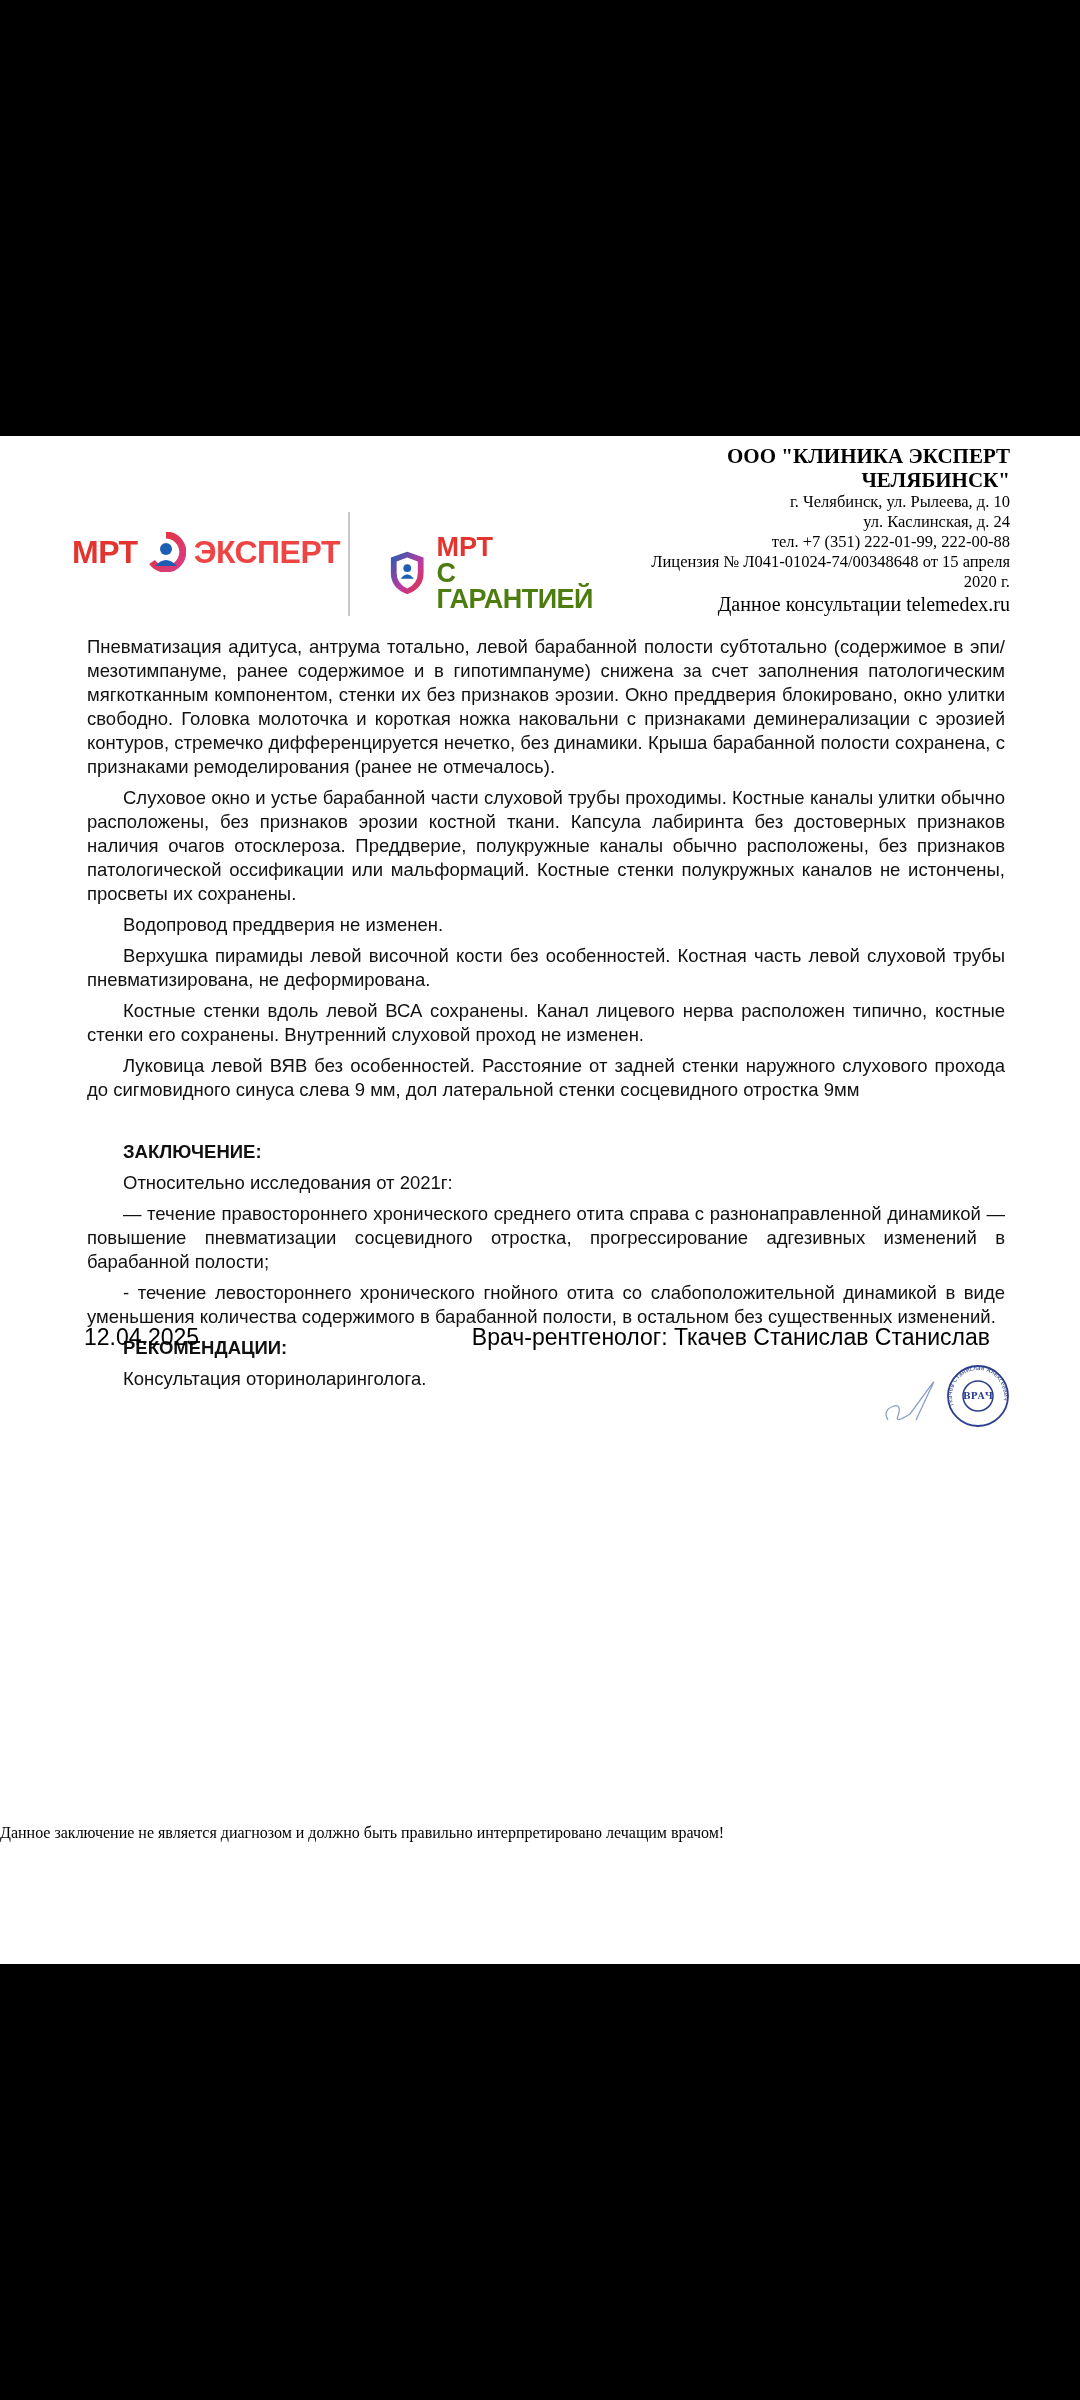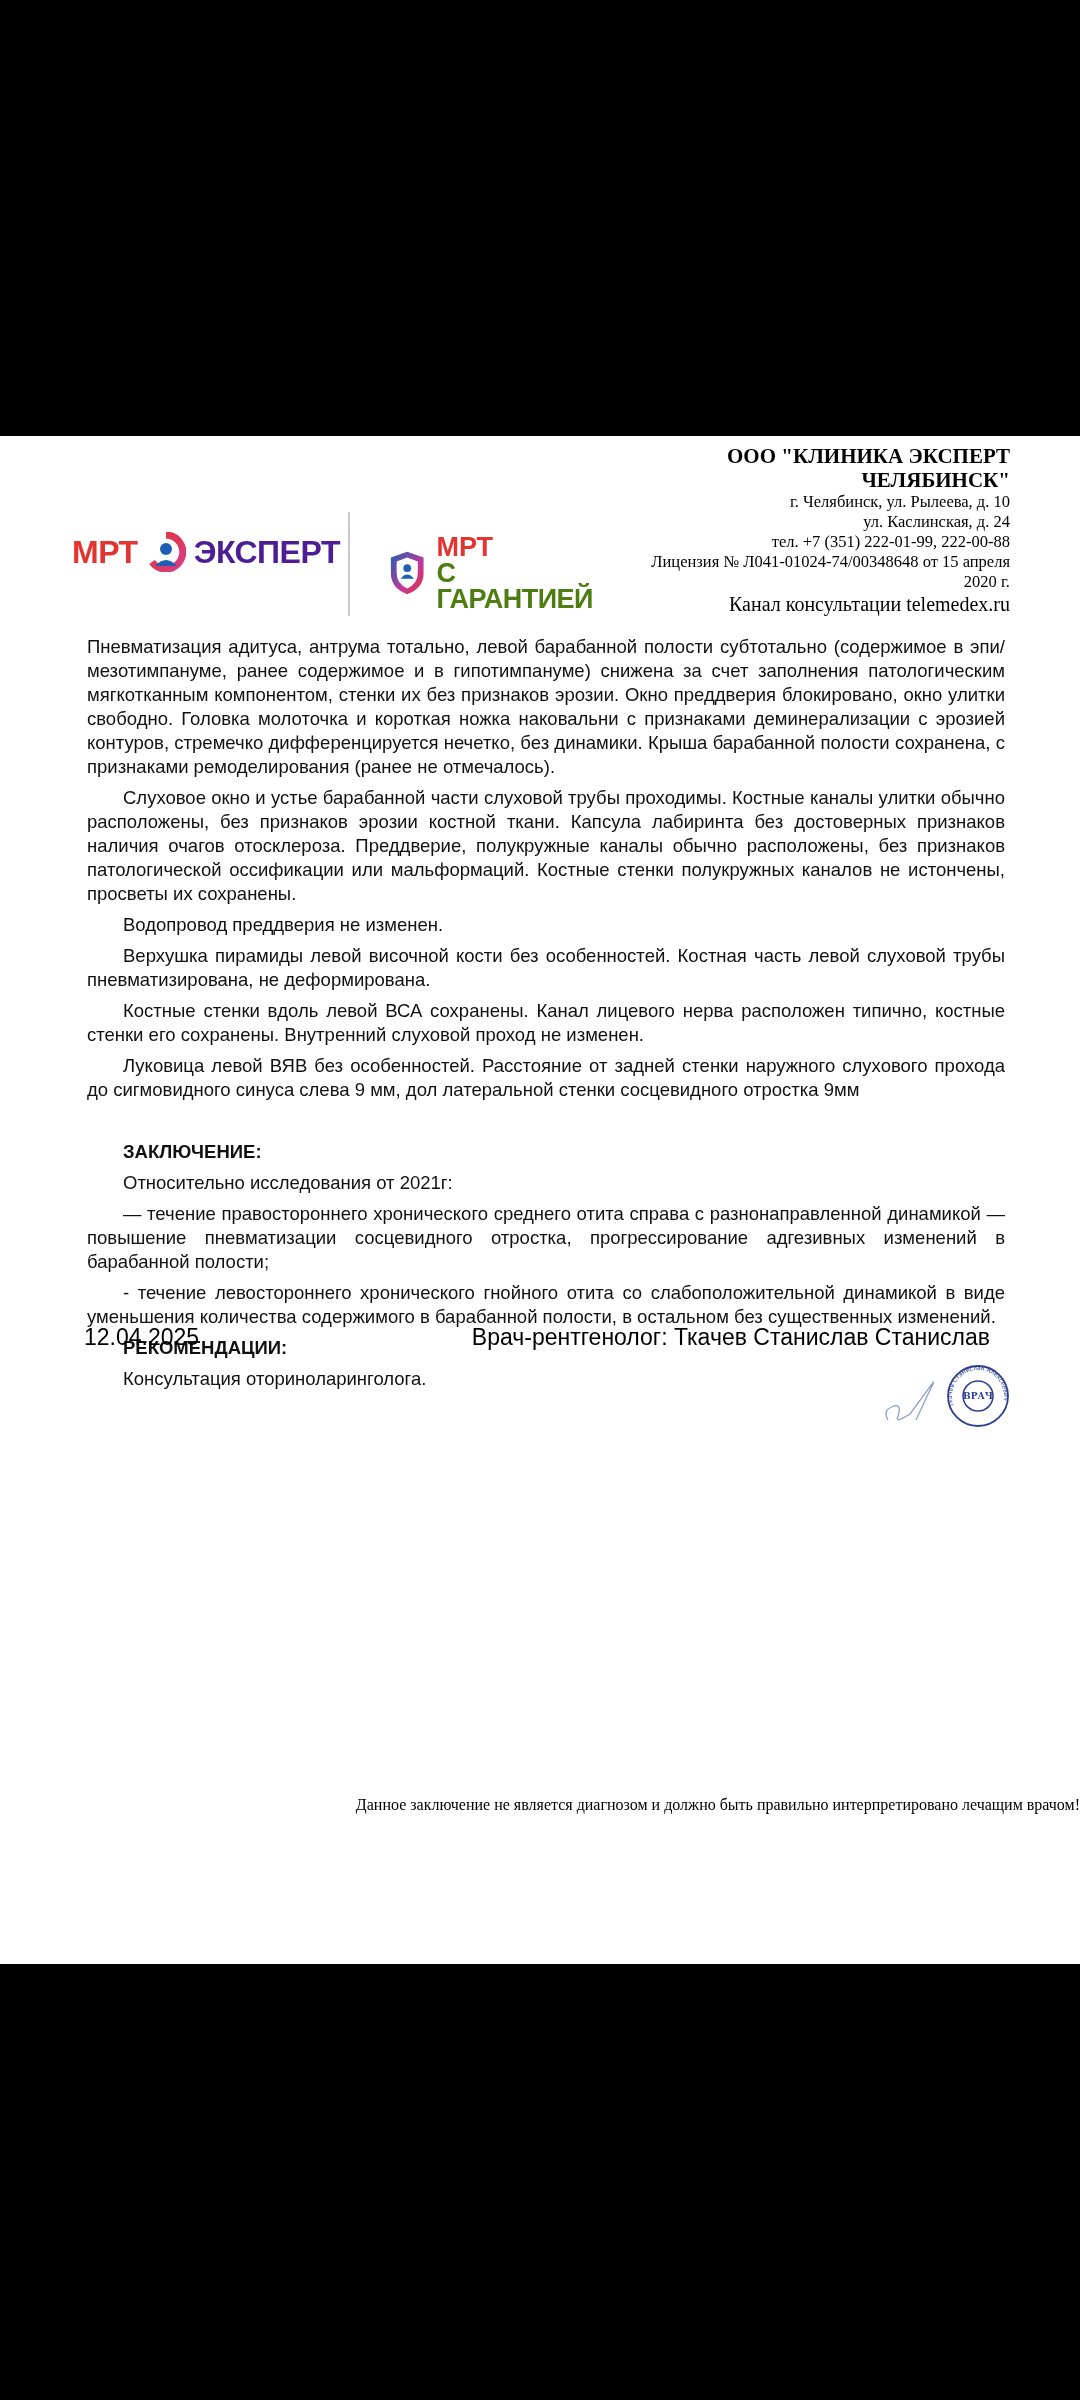--- a/index.html
+++ b/index.html
@@ -5,21 +5,21 @@
   html, body { margin: 0; padding: 0; background: #000; }
   body { width: 1080px; height: 2400px; position: relative; overflow: hidden; }
   .page {
     position: absolute; left: 0; top: 436px; width: 1080px; height: 1528px;
     background: #fff; color: #000;
   }
   .logos { position: absolute; left: 72px; top: 40px; width: 540px; height: 120px; }
   .logo-expert { position: absolute; left: 0; top: 56px; display: flex; align-items: center; }
   .logo-expert .mrt { font-family: "Liberation Sans", sans-serif; font-weight: 700; font-size: 32px; color: #e3342f; letter-spacing: -0.5px; }
   .logo-expert .ring { width: 40px; height: 40px; margin: 0 8px; position: relative; }
-  .logo-expert .word { font-family: "Liberation Sans", sans-serif; font-weight: 700; font-size: 32px; color: #4c1d95; letter-spacing: -0.5px; }
+  .logo-expert .word { font-family: "Liberation Sans", sans-serif; font-weight: 700; font-size: 32px; color: #ef4444; letter-spacing: -0.5px; }
   .divider { position: absolute; left: 276px; top: 36px; width: 2px; height: 104px; background: #c8c8c8; }
   .logo-guar { position: absolute; left: 316px; top: 58px; display: flex; align-items: center; }
   .logo-guar .shield { width: 40px; height: 48px; margin-right: 10px; }
   .logo-guar .txt { font-family: "Liberation Sans", sans-serif; font-weight: 700; line-height: 26px; }
   .logo-guar .l1 { font-size: 27px; color: #e3342f; }
   .logo-guar .l2 { font-size: 27px; color: #4d7c0f; letter-spacing: -0.5px; }
 
   .clinic { position: absolute; right: 70px; top: 8px; width: 420px; text-align: right;
     font-family: "Liberation Serif", serif; }
   .clinic .name { font-weight: 700; font-size: 21px; line-height: 24px; }
@@ -30,21 +30,21 @@
     font-family: "Liberation Sans", sans-serif; font-size: 18.5px; line-height: 24px;
     text-align: justify; color: #111; }
   .body p { margin: 7px; }
   .body .ind { text-indent: 36px; }
   .body .gap { height: 24px; }
   .body .hdr { font-weight: 700; text-indent: 36px; }
 
   .footer-row { position: absolute; left: 84px; top: 888px; width: 906px;
     font-family: "Liberation Sans", sans-serif; font-size: 23px; display: flex; justify-content: space-between; }
   .sig { position: absolute; left: 880px; top: 926px; width: 130px; height: 70px; }
-  .disclaimer { position: absolute; left: 0; width: 1080px; top: 1360px; text-align: right;
+  .disclaimer { position: absolute; left: 0; width: 1080px; top: 1388px; text-align: left;
     font-family: "Liberation Serif", serif; font-size: 16px; }
 </style>
 </head>
 <body>
 
 <div class="page">
 
   <div class="logos">
     <div class="logo-expert">
       <span class="mrt">МРТ</span>
@@ -84,21 +84,21 @@
   </div>
 
   <div class="clinic">
     <div class="name">ООО "КЛИНИКА ЭКСПЕРТ</div>
     <div class="name">ЧЕЛЯБИНСК"</div>
     <div class="line">г. Челябинск, ул. Рылеева, д. 10</div>
     <div class="line">ул. Каслинская, д. 24</div>
     <div class="line">тел. +7 (351) 222-01-99, 222-00-88</div>
     <div class="line">Лицензия № Л041-01024-74/00348648 от 15 апреля</div>
     <div class="line">2020 г.</div>
-    <div class="online">Канал консультации telemedex.ru</div>
+    <div class="online">Данное консультации telemedex.ru</div>
   </div>
 
   <div class="body">
     <p>Пневматизация адитуса, антрума тотально, левой барабанной полости субтотально (содержимое в эпи/мезотимпануме, ранее содержимое и в гипотимпануме)  снижена за счет заполнения патологическим мягкотканным компонентом, стенки их без признаков эрозии. Окно преддверия блокировано, окно улитки свободно. Головка молоточка и короткая ножка наковальни с признаками деминерализации с эрозией контуров, стремечко дифференцируется нечетко, без динамики. Крыша барабанной полости сохранена, с признаками ремоделирования (ранее не отмечалось).</p>
     <p class="ind">Слуховое окно и устье барабанной части слуховой трубы проходимы. Костные каналы улитки обычно расположены, без признаков эрозии костной ткани. Капсула лабиринта без достоверных признаков наличия очагов отосклероза. Преддверие, полукружные каналы обычно расположены, без признаков патологической оссификации или мальформаций. Костные стенки полукружных каналов не истончены, просветы их сохранены.</p>
     <p class="ind">Водопровод преддверия не изменен.</p>
     <p class="ind">Верхушка пирамиды левой височной кости без особенностей. Костная часть левой слуховой трубы пневматизирована, не деформирована.</p>
     <p class="ind">Костные стенки вдоль левой ВСА сохранены. Канал лицевого нерва расположен типично, костные стенки его сохранены. Внутренний слуховой проход не изменен.</p>
     <p class="ind">Луковица левой ВЯВ без особенностей. Расстояние от задней стенки наружного слухового прохода до сигмовидного синуса слева 9 мм, дол латеральной стенки сосцевидного отростка 9мм</p>
     <div class="gap"></div>

